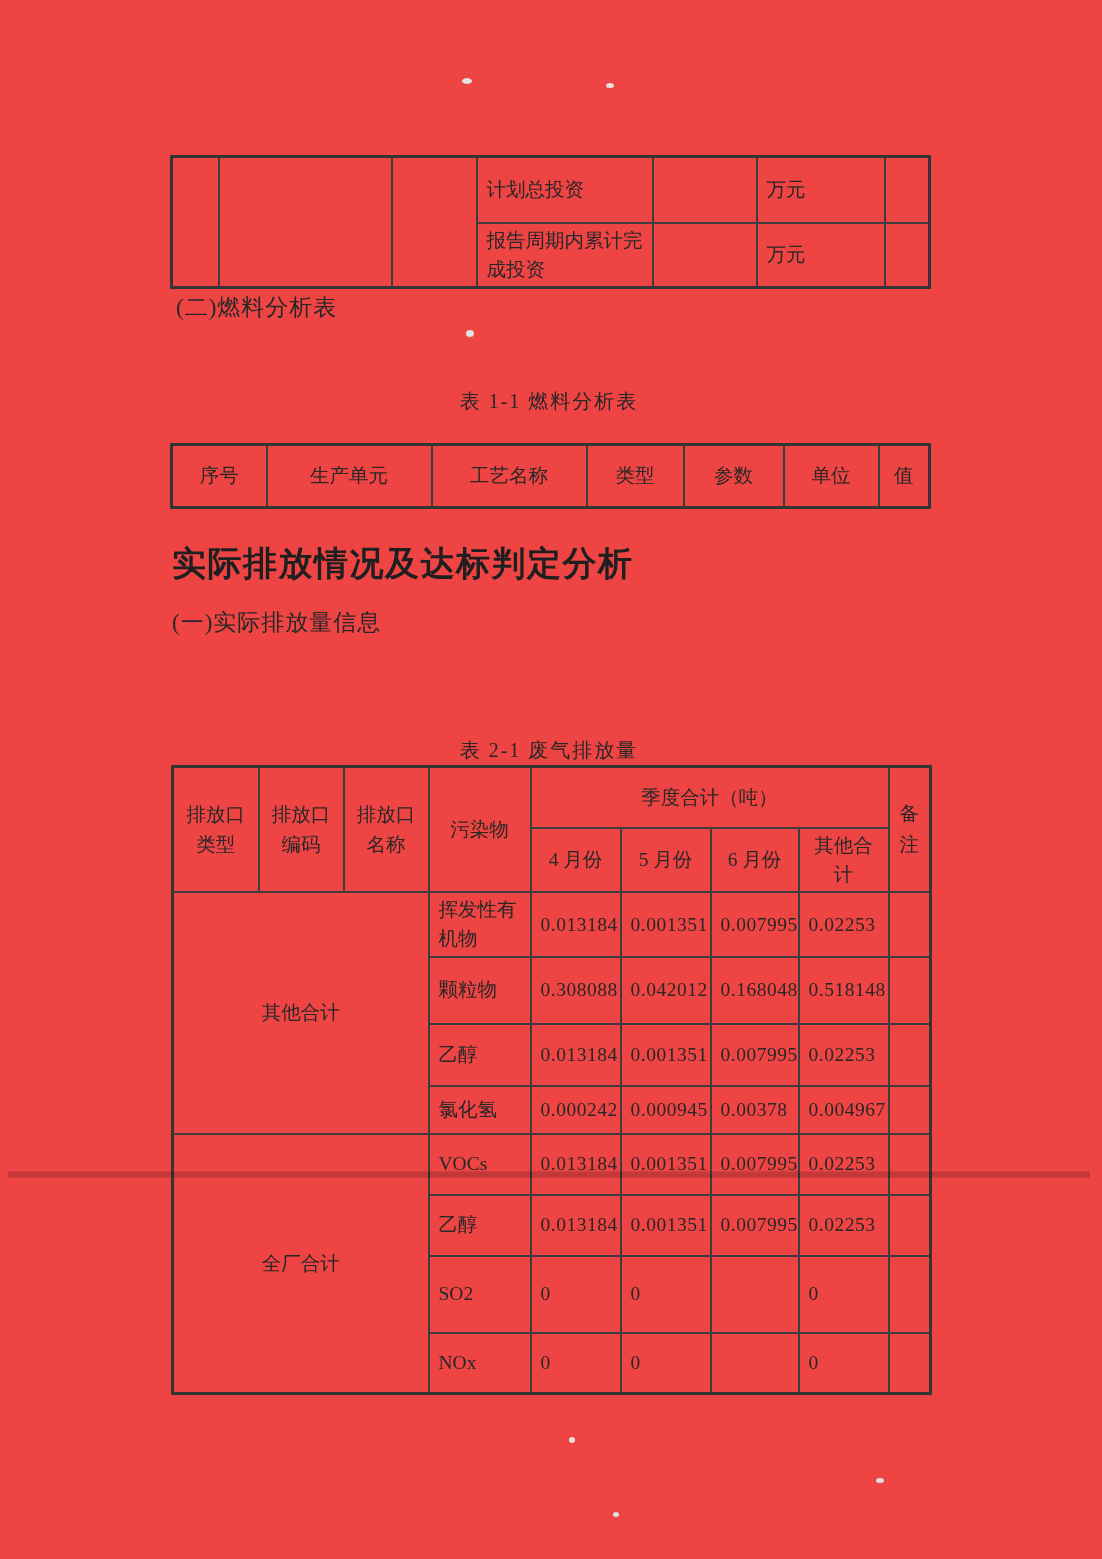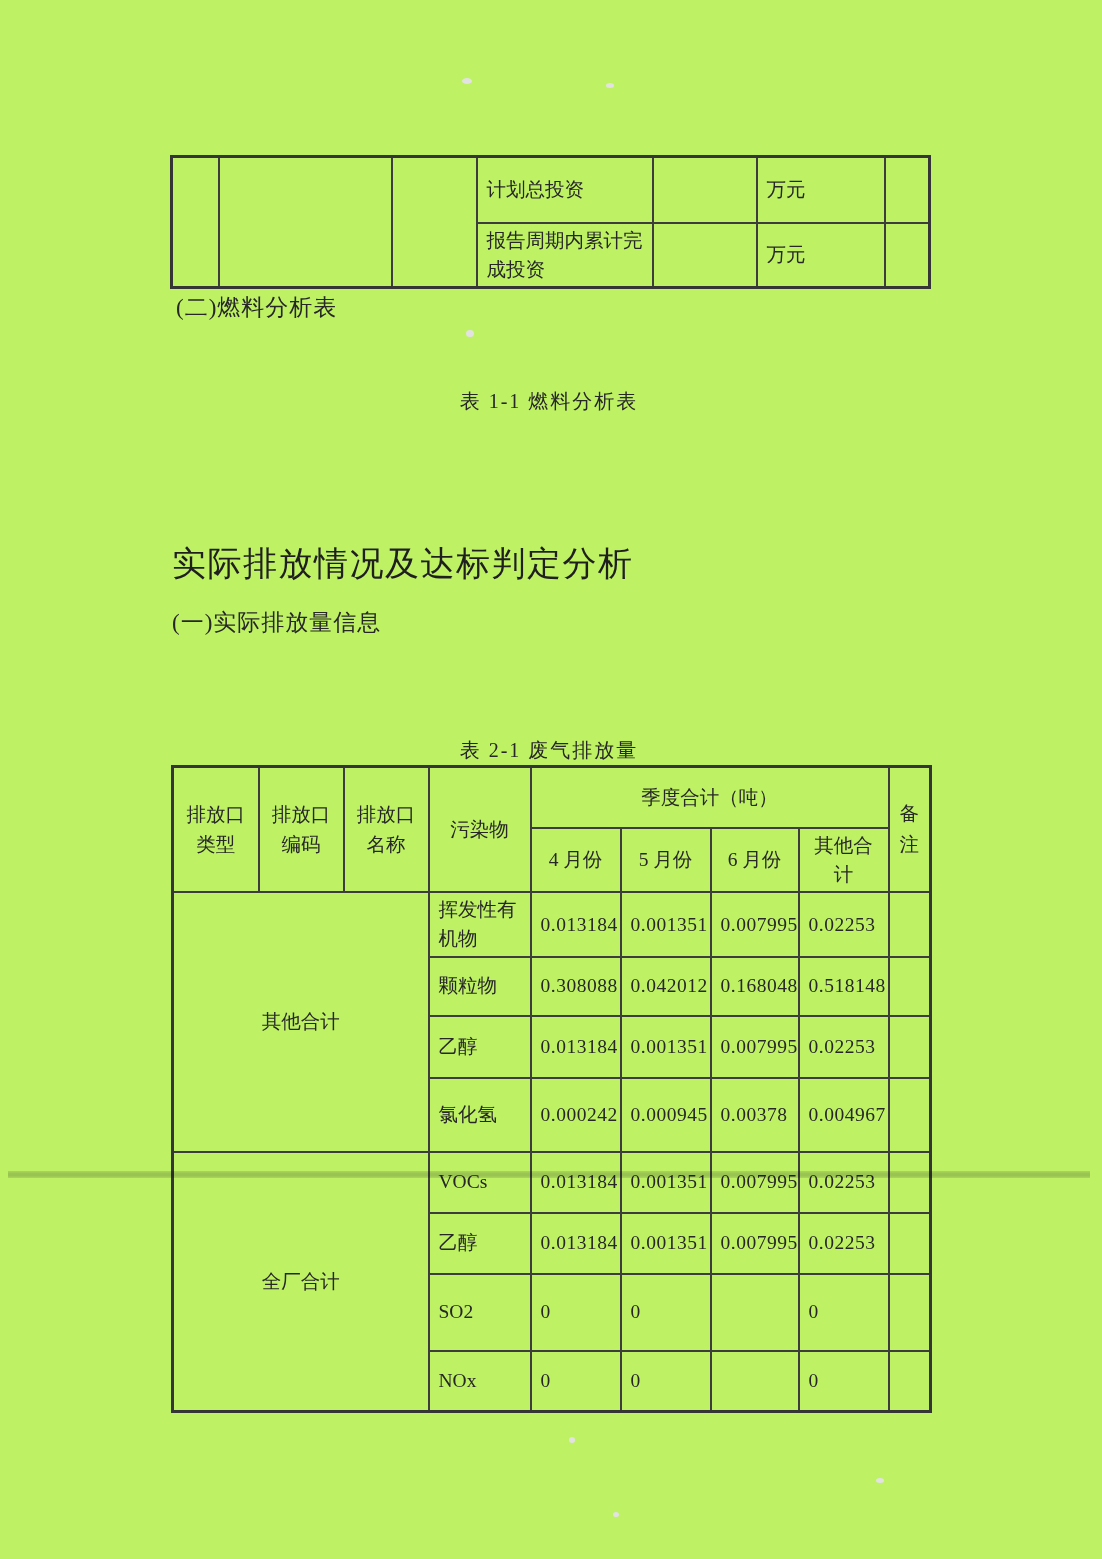--- a/index.html
+++ b/index.html
@@ -1,20 +1,20 @@
 <!DOCTYPE html>
 <html><head>
 <meta charset="utf-8">
 <style>
   html,body{margin:0;padding:0;background:#ffffff;}
   .page{
     position:relative;
     width:1102px;
     height:1559px;
-    background:#bef264;
+    background:#ef4444;
     font-family:"Liberation Serif","DejaVu Serif",serif;
     color:#272727;
     overflow:hidden;
   }
   table{border-collapse:collapse;table-layout:fixed;}
   td,th{
     border:2px solid #3d3d3d;
     font-weight:normal;
     font-size:19.5px;
     color:#272727;
@@ -39,21 +39,21 @@
     text-align:center;
     font-size:20px;
     letter-spacing:2px;
     white-space:nowrap;
   }
   .main-heading{
     position:absolute;
     left:172px;
     top:541px;
     font-size:34px;
-    font-weight:normal;
+    font-weight:bold;
     letter-spacing:1.5px;
     color:#1f1f1f;
     white-space:nowrap;
   }
   .vert-note span{display:block;text-align:center;line-height:1.55;}
   .scan-band{
     position:absolute;
     left:8px;top:1171px;width:1082px;height:7px;
     background:linear-gradient(to bottom,#d8d8d8,#bfbfbf 40%,#bfbfbf 65%,#d9d9d9);
     opacity:.75;
@@ -95,20 +95,42 @@
         <td class="l">万元</td>
         <td></td>
       </tr>
     </tbody>
   </table>
 
   <div class="section-label" style="left:176px;top:292px;text-align:center;">(二)燃料分析表</div>
 
   <div class="caption" style="top:388px;">表 1-1 燃料分析表</div>
 
+  <table class="tbl" style="left:170px;top:443px;width:758px;height:66px;">
+    <colgroup>
+      <col style="width:95px">
+        <col style="width:165px">
+        <col style="width:155px">
+      <col style="width:97px">
+        <col style="width:100px">
+        <col style="width:95px">
+        <col style="width:51px">
+    </colgroup>
+    <tbody>
+      <tr style="height:62px;">
+        <th class="c">序号</th>
+        <th class="c">生产单元</th>
+        <th class="c">工艺名称</th>
+        <th class="c">类型</th>
+        <th class="c">参数</th>
+        <th class="c">单位</th>
+        <th class="c">值</th>
+      </tr>
+    </tbody>
+  </table>
 
   <div class="main-heading">实际排放情况及达标判定分析</div>
 
   <div class="section-label" style="left:172px;top:607px;">(一)实际排放量信息</div>
 
   <div class="caption" style="top:714px;margin-top:23px;">表 2-1 废气排放量</div>
 
   <table class="tbl" style="left:171px;top:765px;width:758px;">
     <colgroup>
       <col style="width:86px">
@@ -151,37 +173,37 @@
 
       <tr style="height:62px;">
         <td rowspan="4" colspan="3" class="c">其他合计</td>
         <td class="l">挥发性有机物</td>
         <td class="l num">0.013184</td>
         <td class="l num">0.001351</td>
         <td class="l num">0.007995</td>
         <td class="l num">0.02253</td>
         <td></td>
       </tr>
-      <tr style="height:59px;">
+      <tr style="height:67px;">
         <td class="l">颗粒物</td>
         <td class="l num">0.308088</td>
         <td class="l num">0.042012</td>
         <td class="l num">0.168048</td>
         <td class="l num">0.518148</td>
         <td></td>
       </tr>
       <tr style="height:62px;">
         <td class="l">乙醇</td>
         <td class="l num">0.013184</td>
         <td class="l num">0.001351</td>
         <td class="l num">0.007995</td>
         <td class="l num">0.02253</td>
         <td></td>
       </tr>
-      <tr style="height:74px;">
+      <tr style="height:48px;">
         <td class="l">氯化氢</td>
         <td class="l num">0.000242</td>
         <td class="l num">0.000945</td>
         <td class="l num">0.00378</td>
         <td class="l num">0.004967</td>
         <td></td>
       </tr>
 
       <tr style="height:61px;">
         <td rowspan="4" colspan="3" class="c">全厂合计</td>

